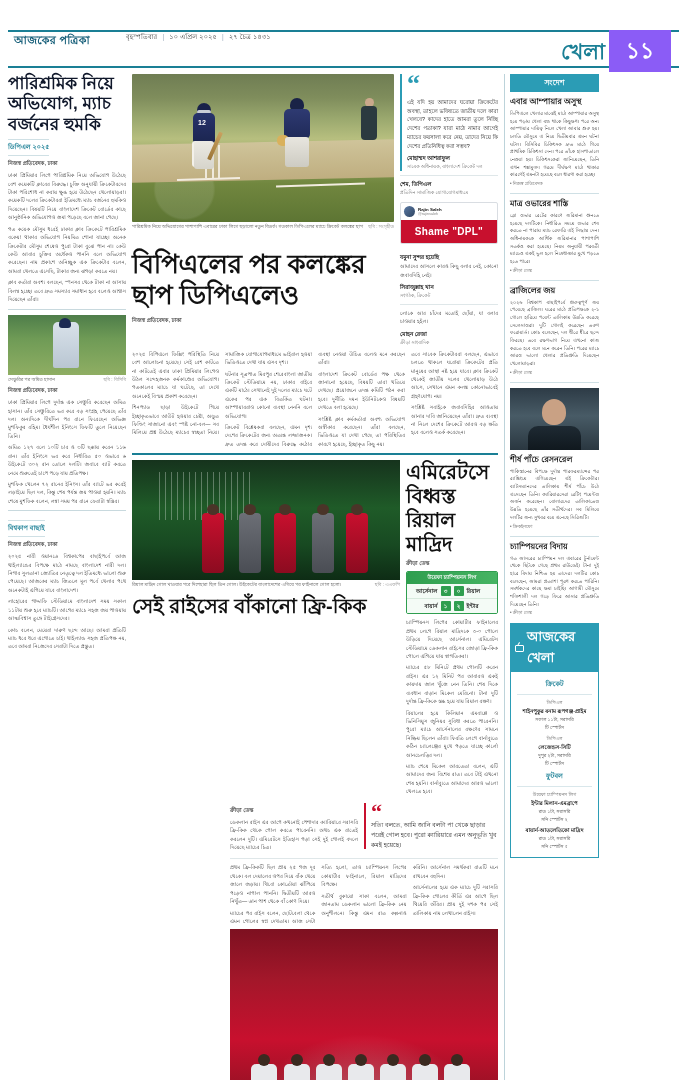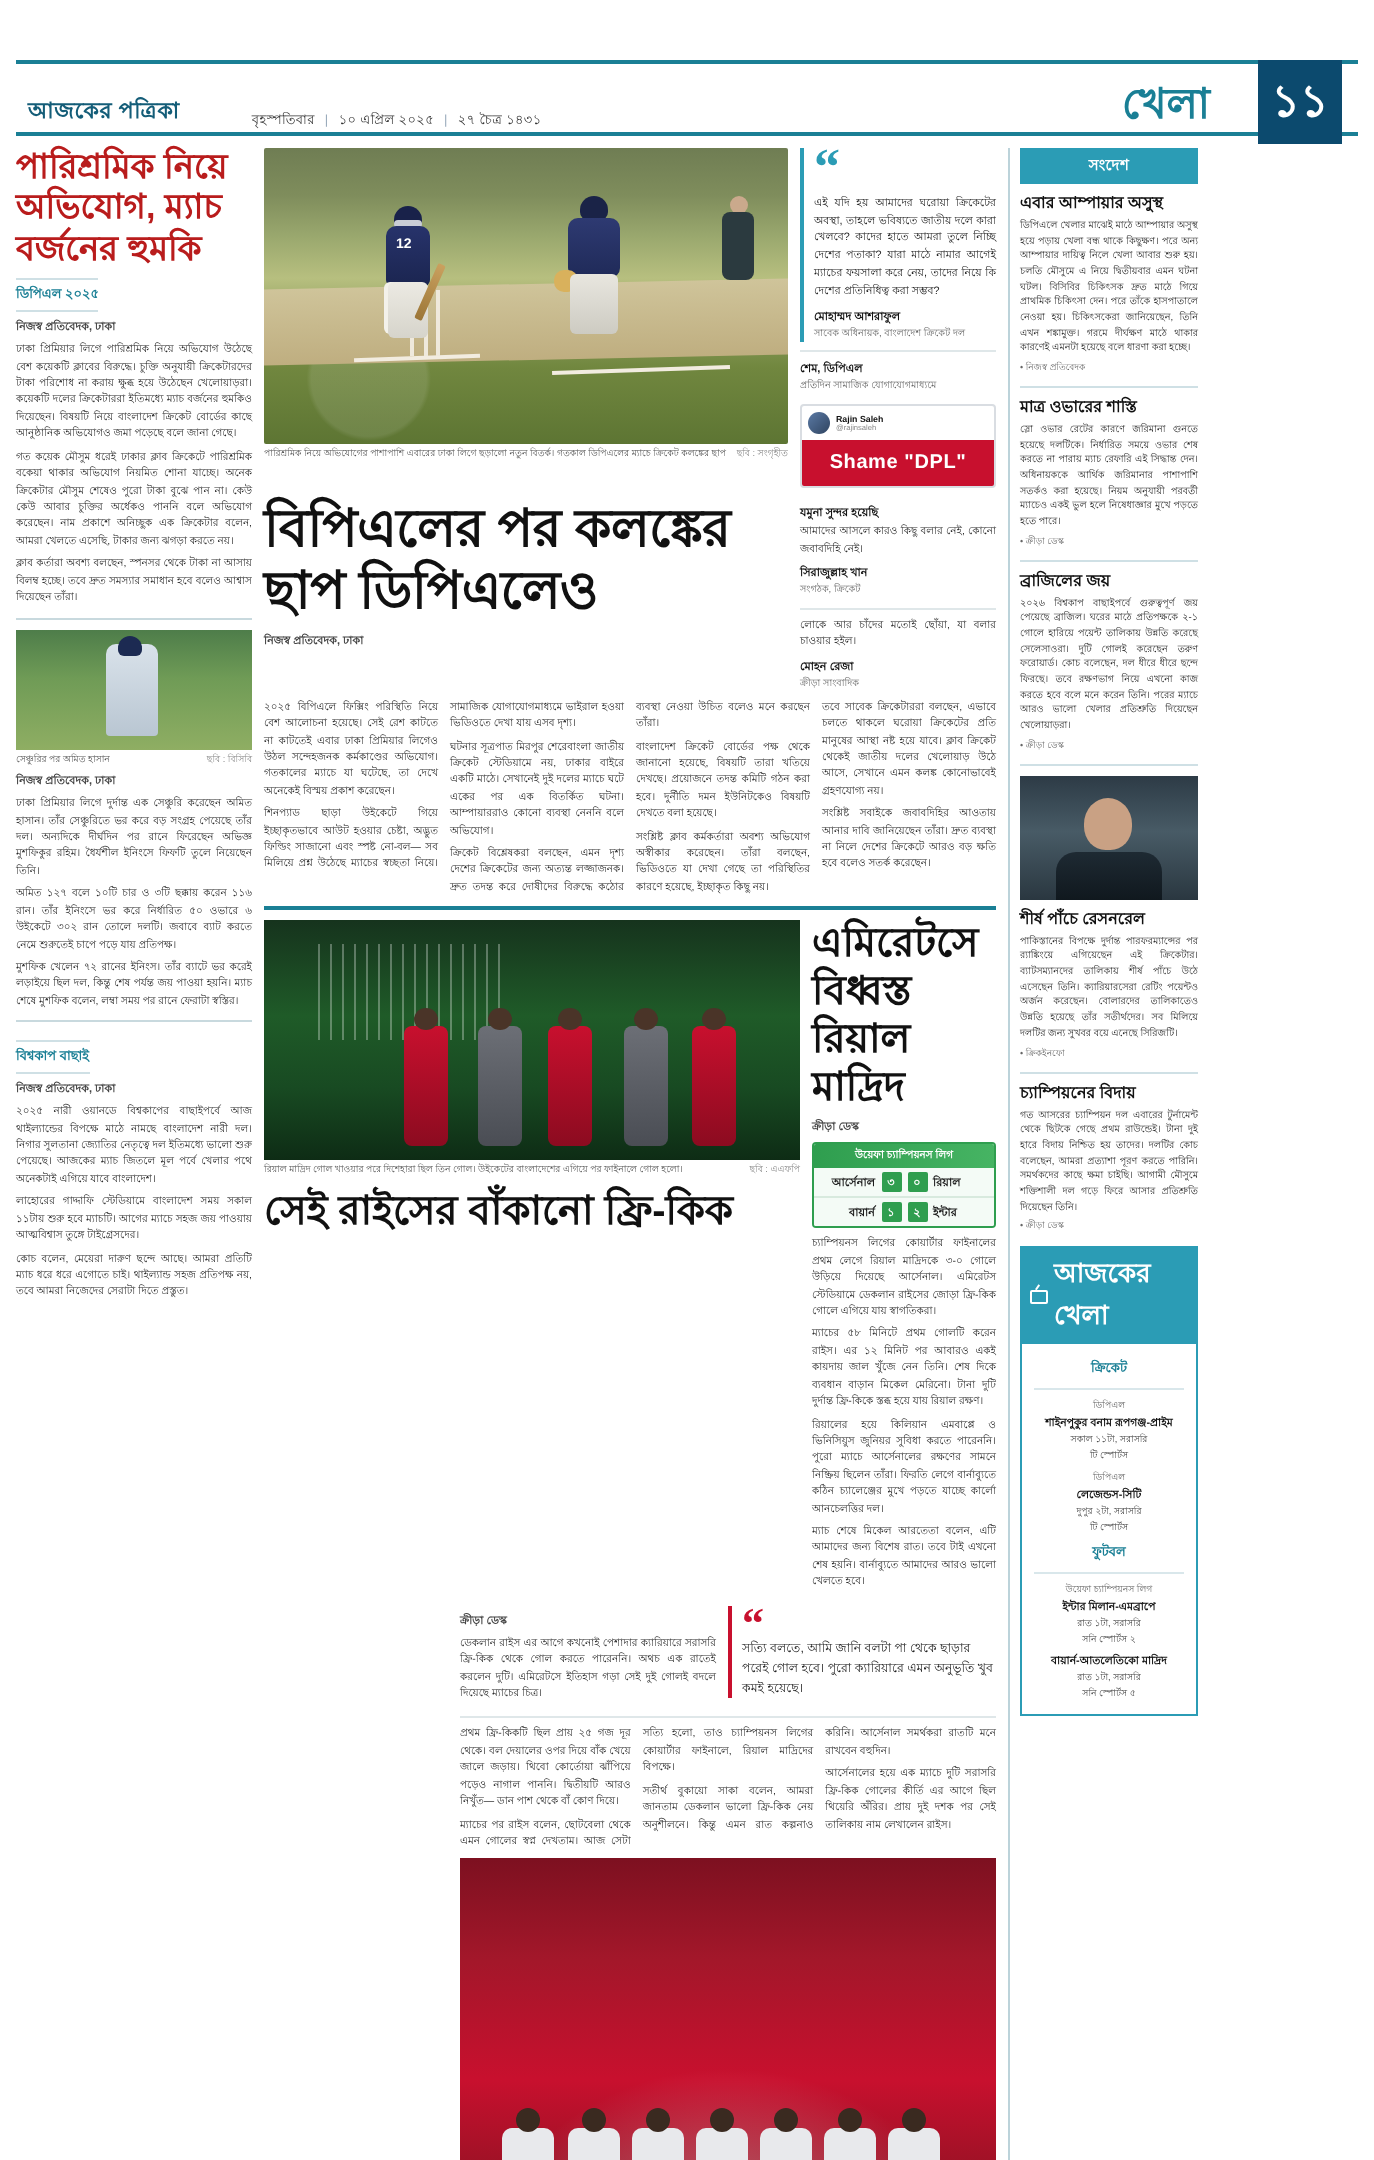--- a/index.html
+++ b/index.html
@@ -11,54 +11,54 @@
   }
   .page { position:relative; width:687px; height:1080px; background:#fff; padding:0; }
 
   
   .masthead {
     position:relative;
     height:38px;
     margin:30px 8px 4px 8px;
     border-top:2px solid #1a7f95;
     border-bottom:2px solid #1a7f95;
-    display:flex; align-items:flex-end;gap:28px;
+    display:flex; align-items:flex-start;gap:28px;
   }
   .brand {
     font-size:11px; font-weight:bold; color:#145d78;
     letter-spacing:.3px; padding-left:6px;
   }
   .dateline { font-size:6.5px; color:#333; padding-left:8px; letter-spacing:.2px; }
   .dateline span.sep { color:#9ab; padding:0 3px; }
   .section-word {
     position:absolute; right:74px; top:4px;
     font-size:21px; font-weight:bold; color:#1a7f95;
   }
   .pagebox {
     position:absolute; right:8px; top:-2px;
-    width:42px; height:42px; background:#0c4a6e; color:#fff;
+    width:62px; height:42px; background:#8b5cf6; color:#fff;
     display:flex; align-items:center; justify-content:center;
     font-size:22px; font-weight:bold;
   }
 
   
   .grid {
     display:flex; gap:6px; margin:6px 8px 0 8px;
     height:1036px;
   }
   .col-left   { width:118px; }
   .col-mid    { width:366px; }
   .col-right  { width:95px; border-left:1px solid #bcd3da; padding-left:5px; }
 
   
   h1.lead {
     font-size:26px; line-height:1.18; font-weight:bold; color:#111;
     letter-spacing:-.2px;
   }
-  h2.hl-md { font-size:17px; line-height:1.2; font-weight:bold; color:#b91c1c; }
+  h2.hl-md { font-size:17px; line-height:1.2; font-weight:bold; color:#0f172a; }
   h2.hl-lg { font-size:20px; line-height:1.2; font-weight:bold; color:#111; }
   h3.sub  { font-size:6.5px; font-weight:bold; color:#1a7f95; margin-top:4px;
             border-top:1px solid #cfe0e5; border-bottom:1px solid #cfe0e5;
             padding:2px 0; display:inline-block; }
   .byline { font-size:5.5px; color:#444; margin:4px 0 3px 0; font-weight:bold; }
 
   
   .bodytext { font-size:5.2px; line-height:1.62; text-align:justify; color:#2b2b2b; hyphens:auto; }
   .bodytext p { margin-bottom:3px; }
   .rule-dark { height:2px; background:#1a7f95; margin:5px 0; }

